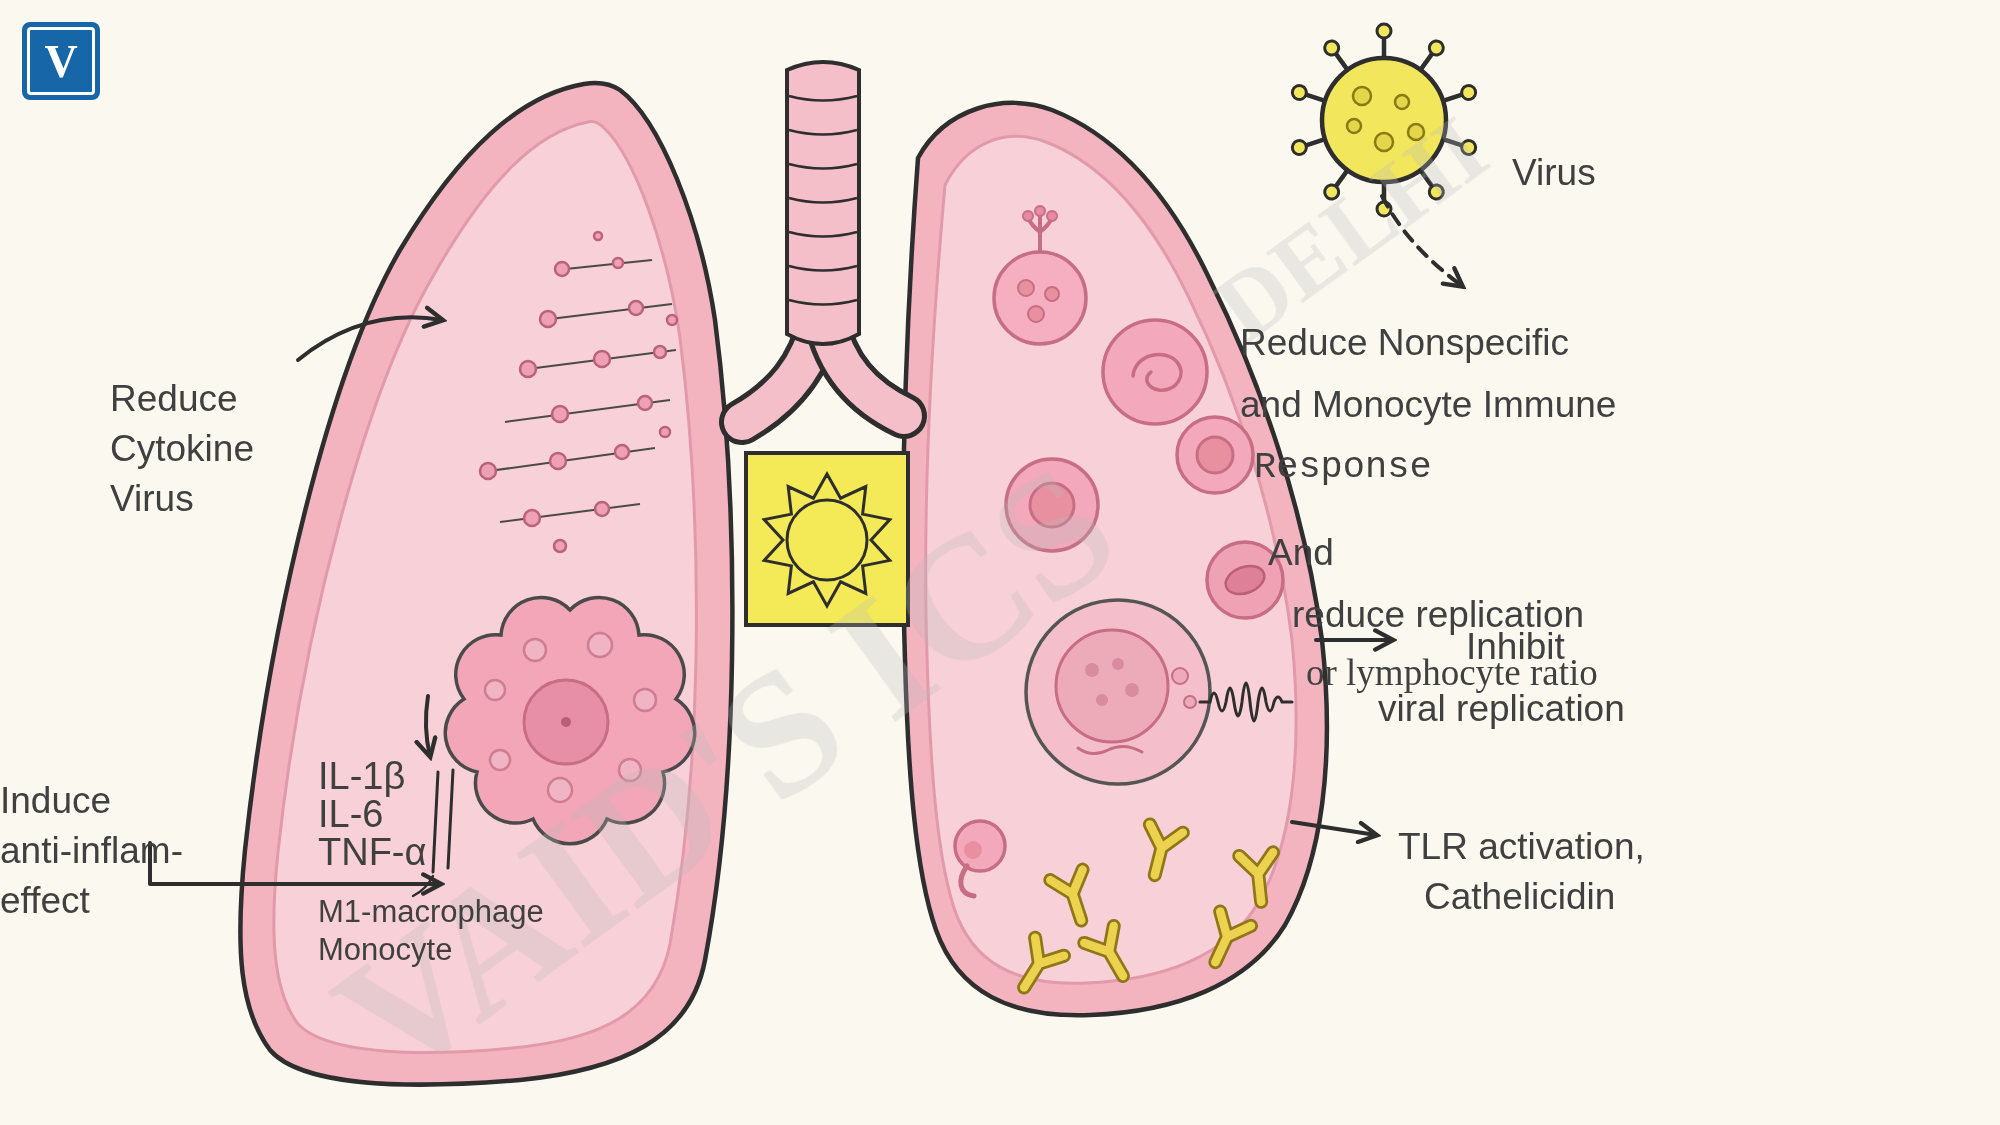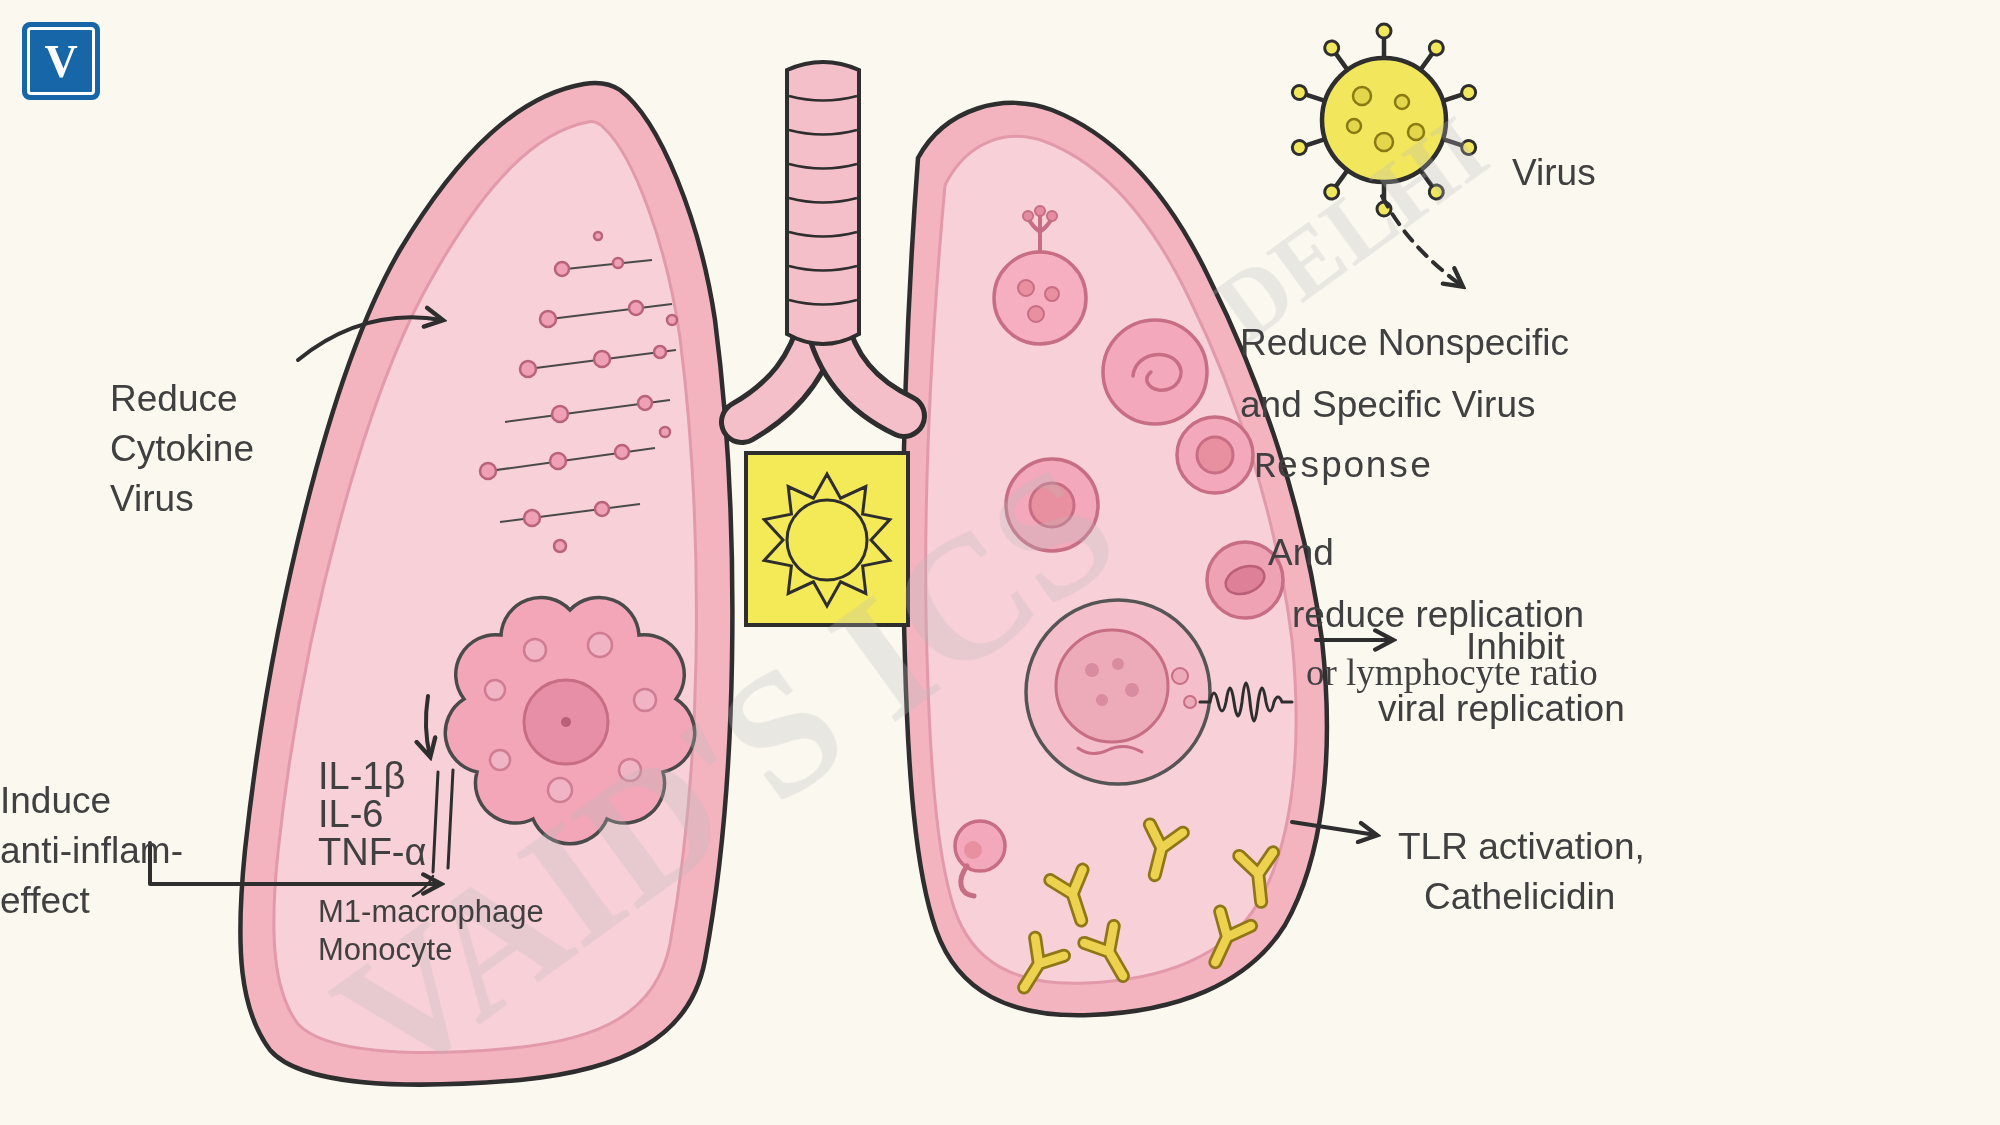--- a/index.html
+++ b/index.html
@@ -275,21 +275,21 @@
 
   <div class="t lbl-cell" style="left:318px;top:893px;">
     <div>M1-macrophage</div>
     <div>Monocyte</div>
   </div>
 
   <div class="t lbl-main" style="left:1512px;top:148px;">Virus</div>
 
   <div class="t lbl-right" style="left:1240px;top:312px;">
     <div>Reduce Nonspecific</div>
-    <div>and Specific Virus</div>
+    <div>and Monocyte Immune</div>
     <div style="padding-left:14px;font-family:Liberation Mono, monospace;">Response</div>
   </div>
 
   <div class="t lbl-right" style="left:1268px;top:522px;">And</div>
   <div class="t lbl-right" style="left:1292px;top:584px;">reduce replication</div>
   <div class="t lbl-right" style="left:1306px;top:642px;font-family:Liberation Serif, serif;">or lymphocyte ratio</div>
 
   <div class="t lbl-right" style="left:1422px;top:616px;margin-left:44px;">Inhibit</div>
   <div class="t lbl-right" style="left:1378px;top:678px;">viral replication</div>
 

